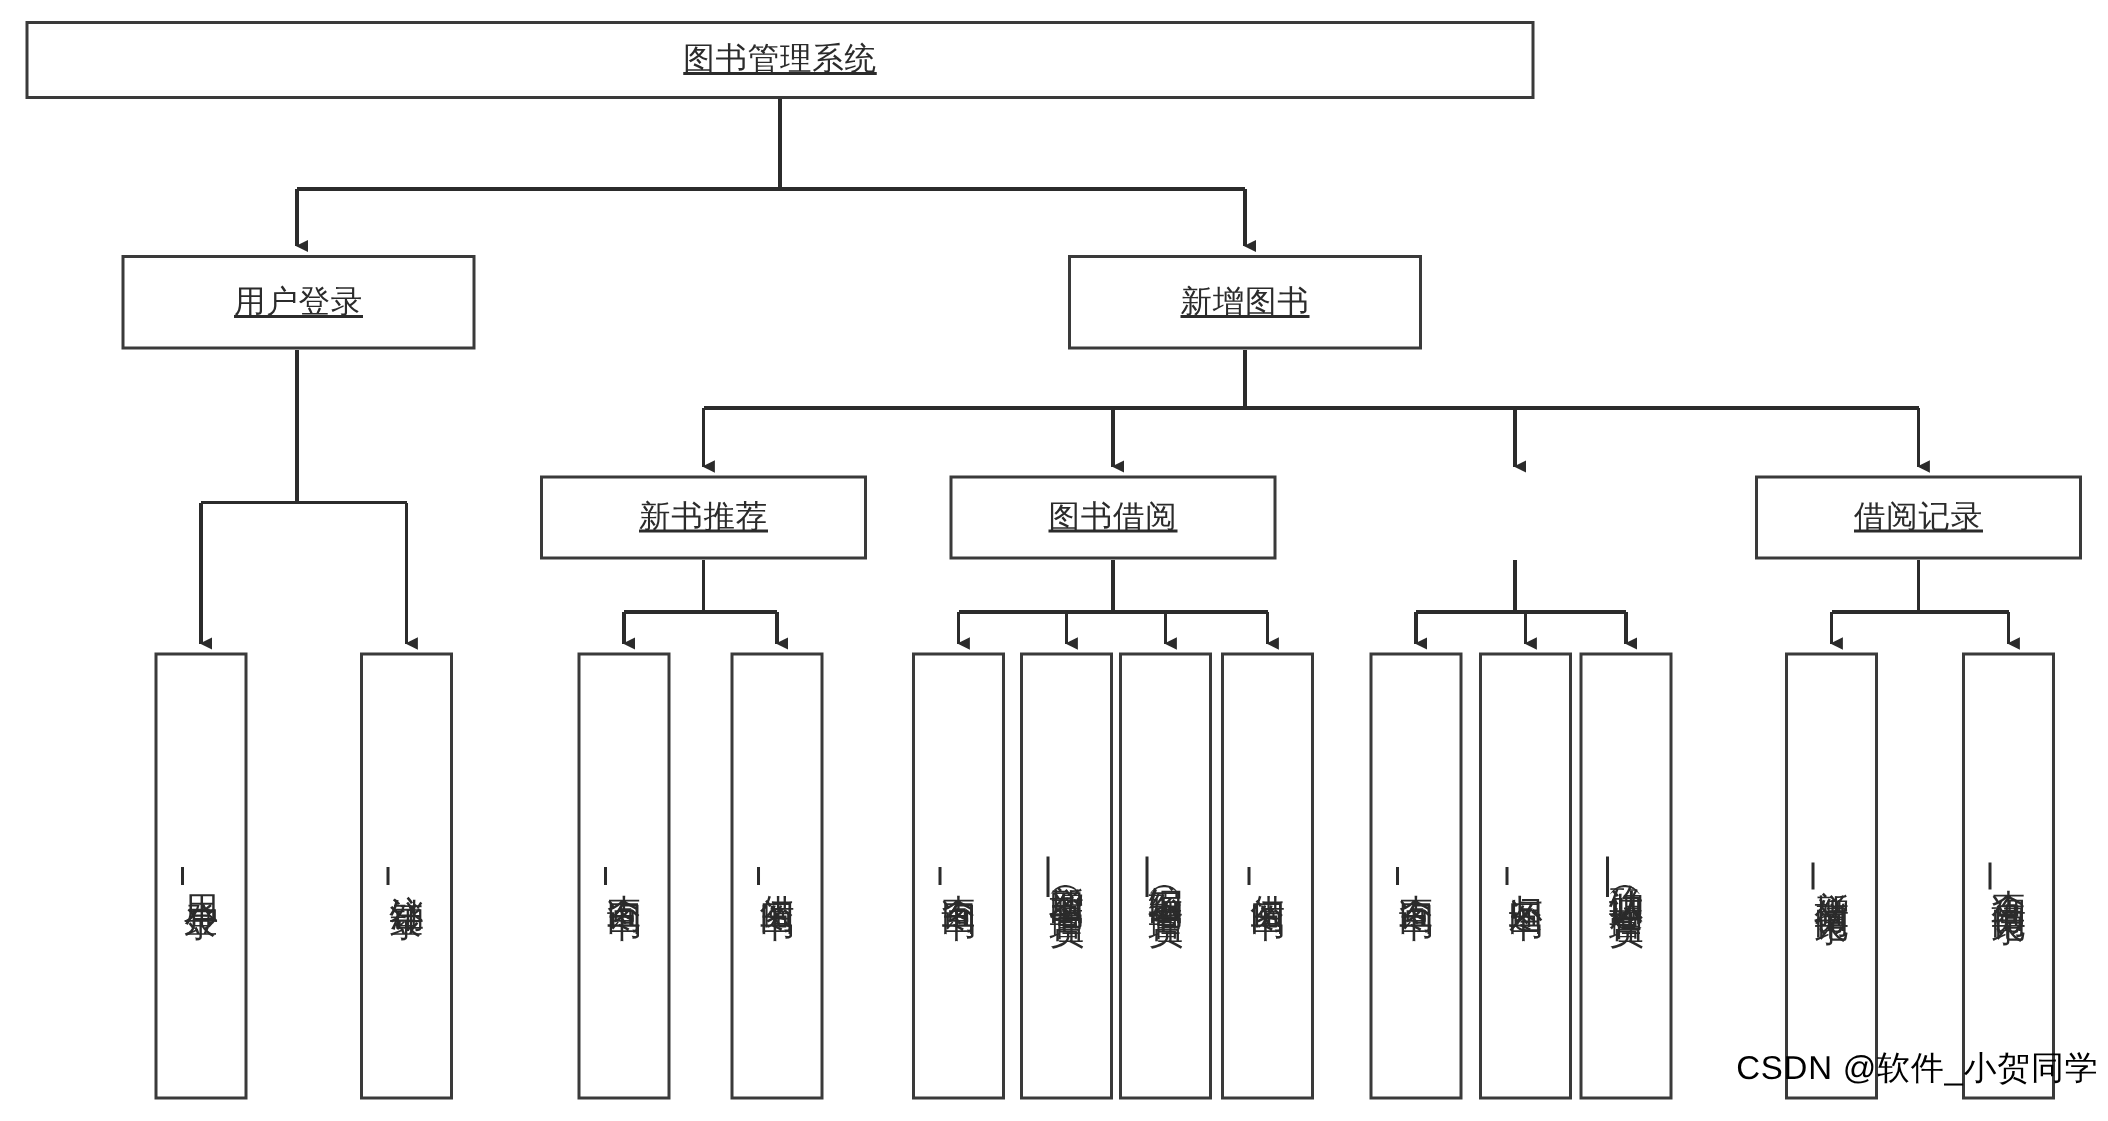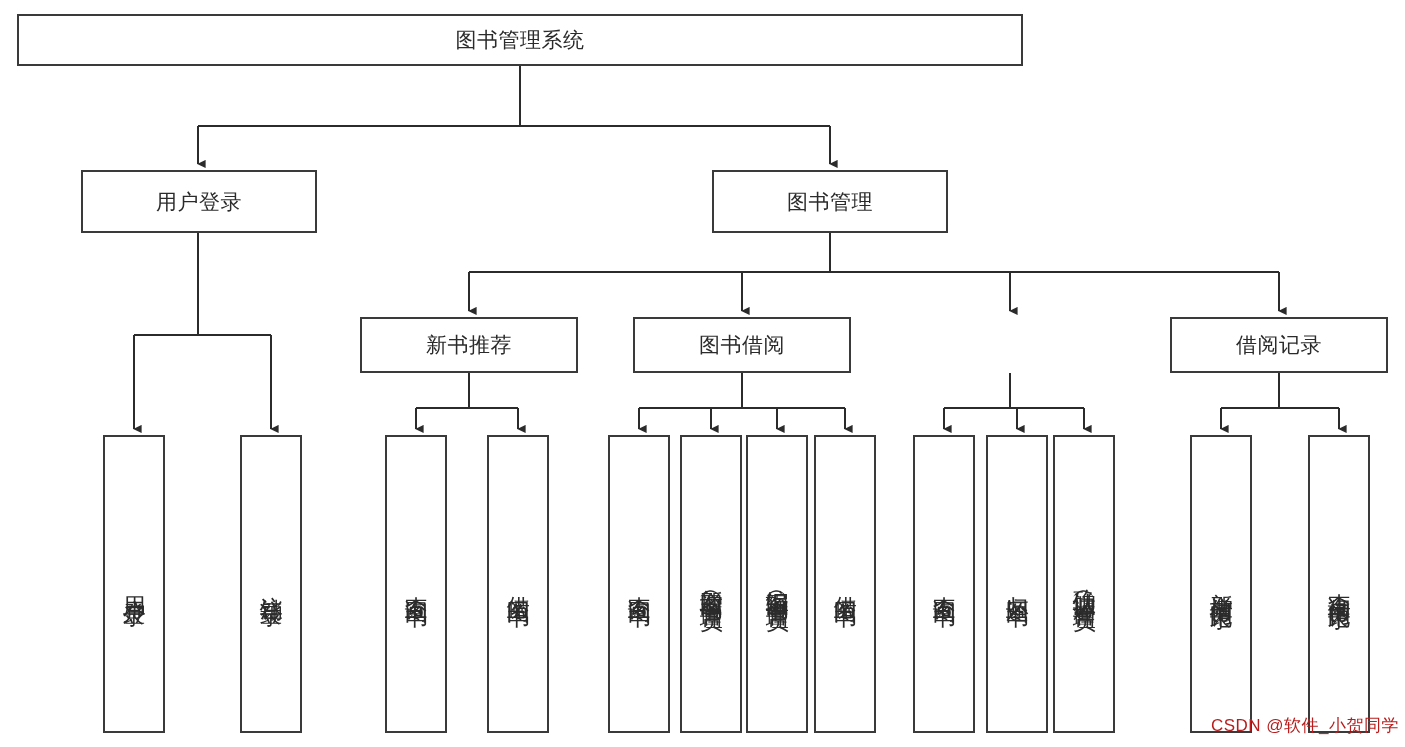--- a/index.html
+++ b/index.html
@@ -35,20 +35,21 @@
     display: flex;
     align-items: center;
     justify-content: center;
     color: #2b2b2b;
   }
   .node-label {
     display: block;
     text-align: center;
     color: #2b2b2b;
     letter-spacing: 0.5px;
+    text-decoration: underline;
   }
   .node.horizontal .node-label {
     font-size: 21px;
     line-height: 1.2;
     white-space: nowrap;
   }
   .node.vertical {
     align-items: center;
     justify-content: center;
   }
@@ -57,23 +58,23 @@
     text-orientation: upright;
     font-size: 23px;
     line-height: 1.45;
     letter-spacing: 3px;
     white-space: nowrap;
     max-height: 100%;
   }
   .watermark {
     position: absolute;
     right: 6px;
-    bottom: 10px;
-    font-size: 17px;
-    color: #b91c1c;
+    bottom: 20px;
+    font-size: 22px;
+    color: #000000;
     white-space: nowrap;
     letter-spacing: 0.5px;
   }
 </style>
 </head>
 <body>
 
 <div id="diagram-root">
 
   <svg class="edges" viewBox="0 0 1405 747" xmlns="http://www.w3.org/2000/svg">
@@ -127,21 +128,21 @@
   </svg>
 
   <div class="node horizontal" id="node-root" style="left: 17px; top: 14px; width: 1006px; height: 52px;">
     <span class="node-label">图书管理系统</span>
   </div>
 
   <div class="node horizontal" id="node-l2-0" style="left: 81px; top: 170px; width: 236px; height: 63px;">
     <span class="node-label">用户登录</span>
   </div>
   <div class="node horizontal" id="node-l2-1" style="left: 712px; top: 170px; width: 236px; height: 63px;">
-    <span class="node-label">图书管理</span>
+    <span class="node-label">新增图书</span>
   </div>
 
   <div class="node horizontal" id="node-l3-1" style="left: 633px; top: 317px; width: 218px; height: 56px;">
     <span class="node-label">图书借阅</span>
   </div>
   <div class="node horizontal" id="node-l3-0" style="left: 360px; top: 317px; width: 218px; height: 56px;">
     <span class="node-label">新书推荐</span>
   </div>
   <div class="node horizontal" id="node-l3-3" style="left: 1170px; top: 317px; width: 218px; height: 56px;">
     <span class="node-label">借阅记录</span>

